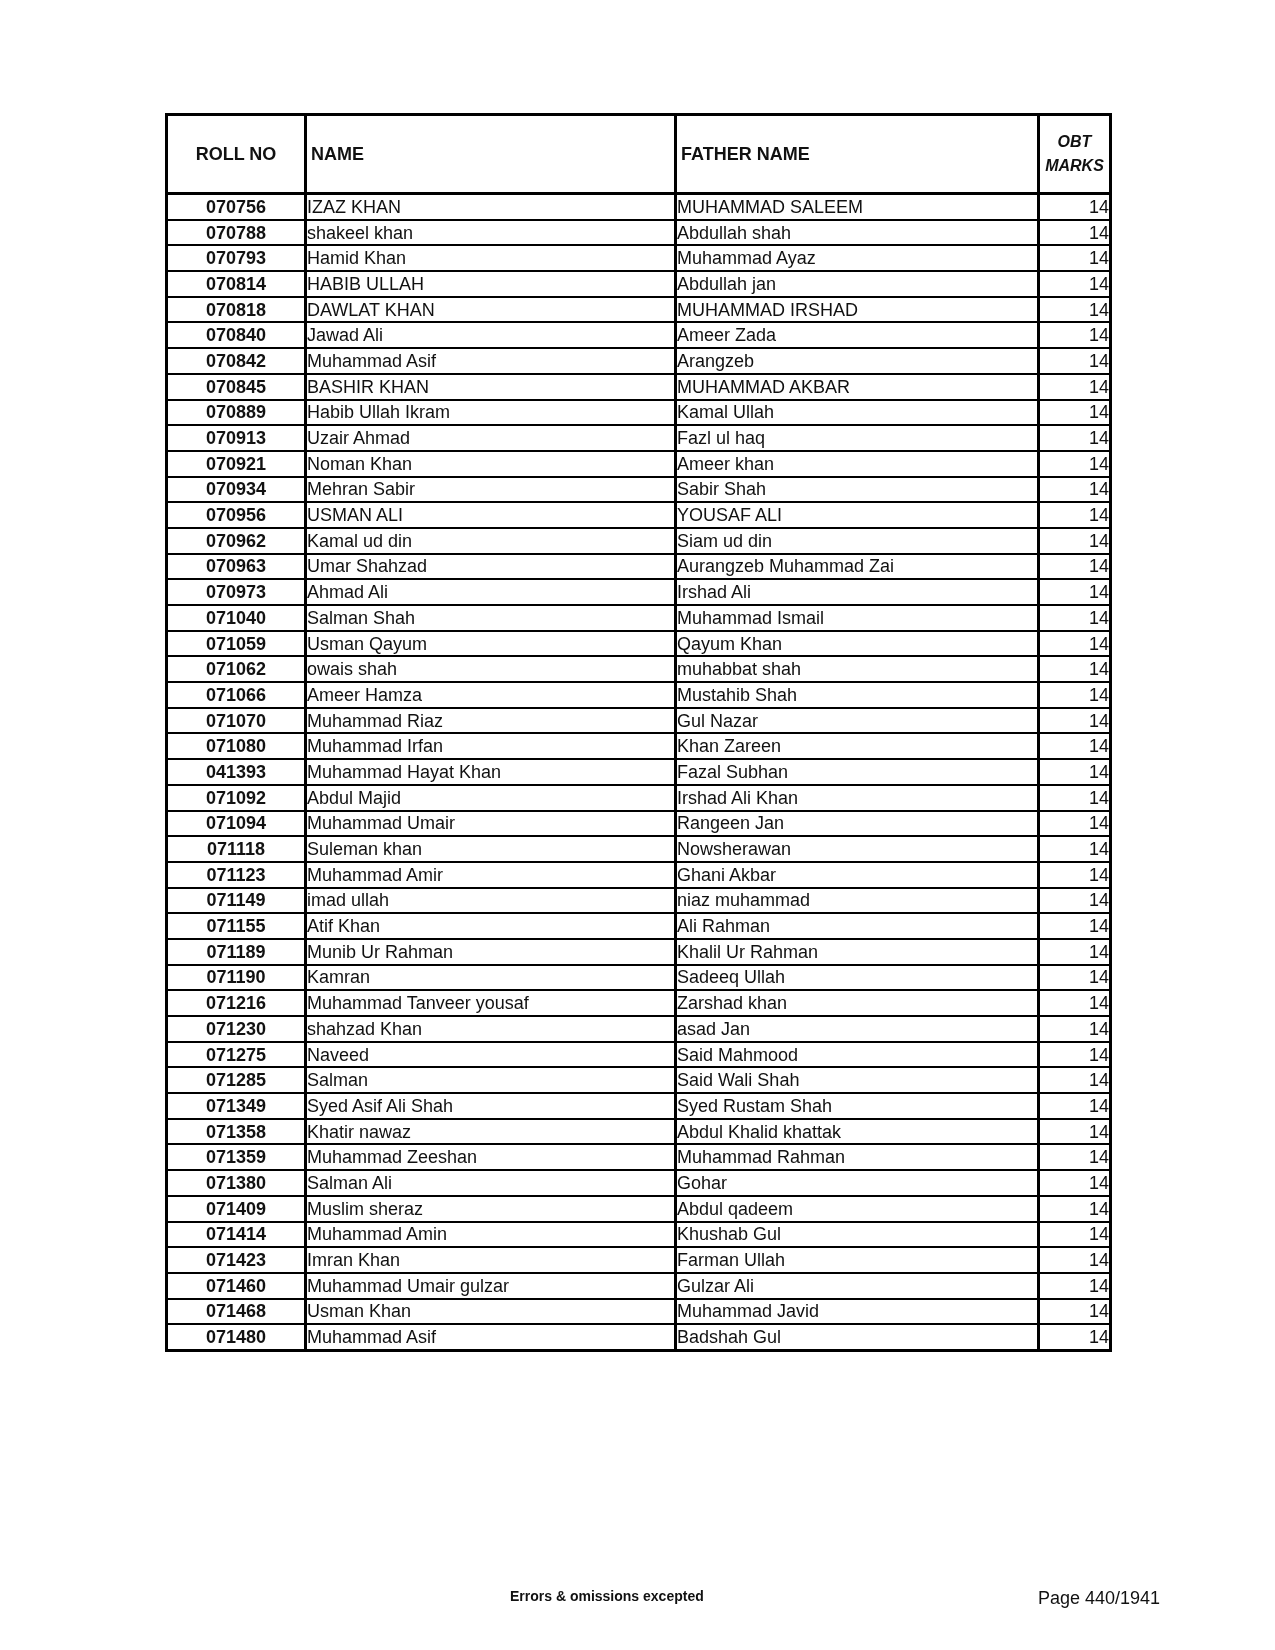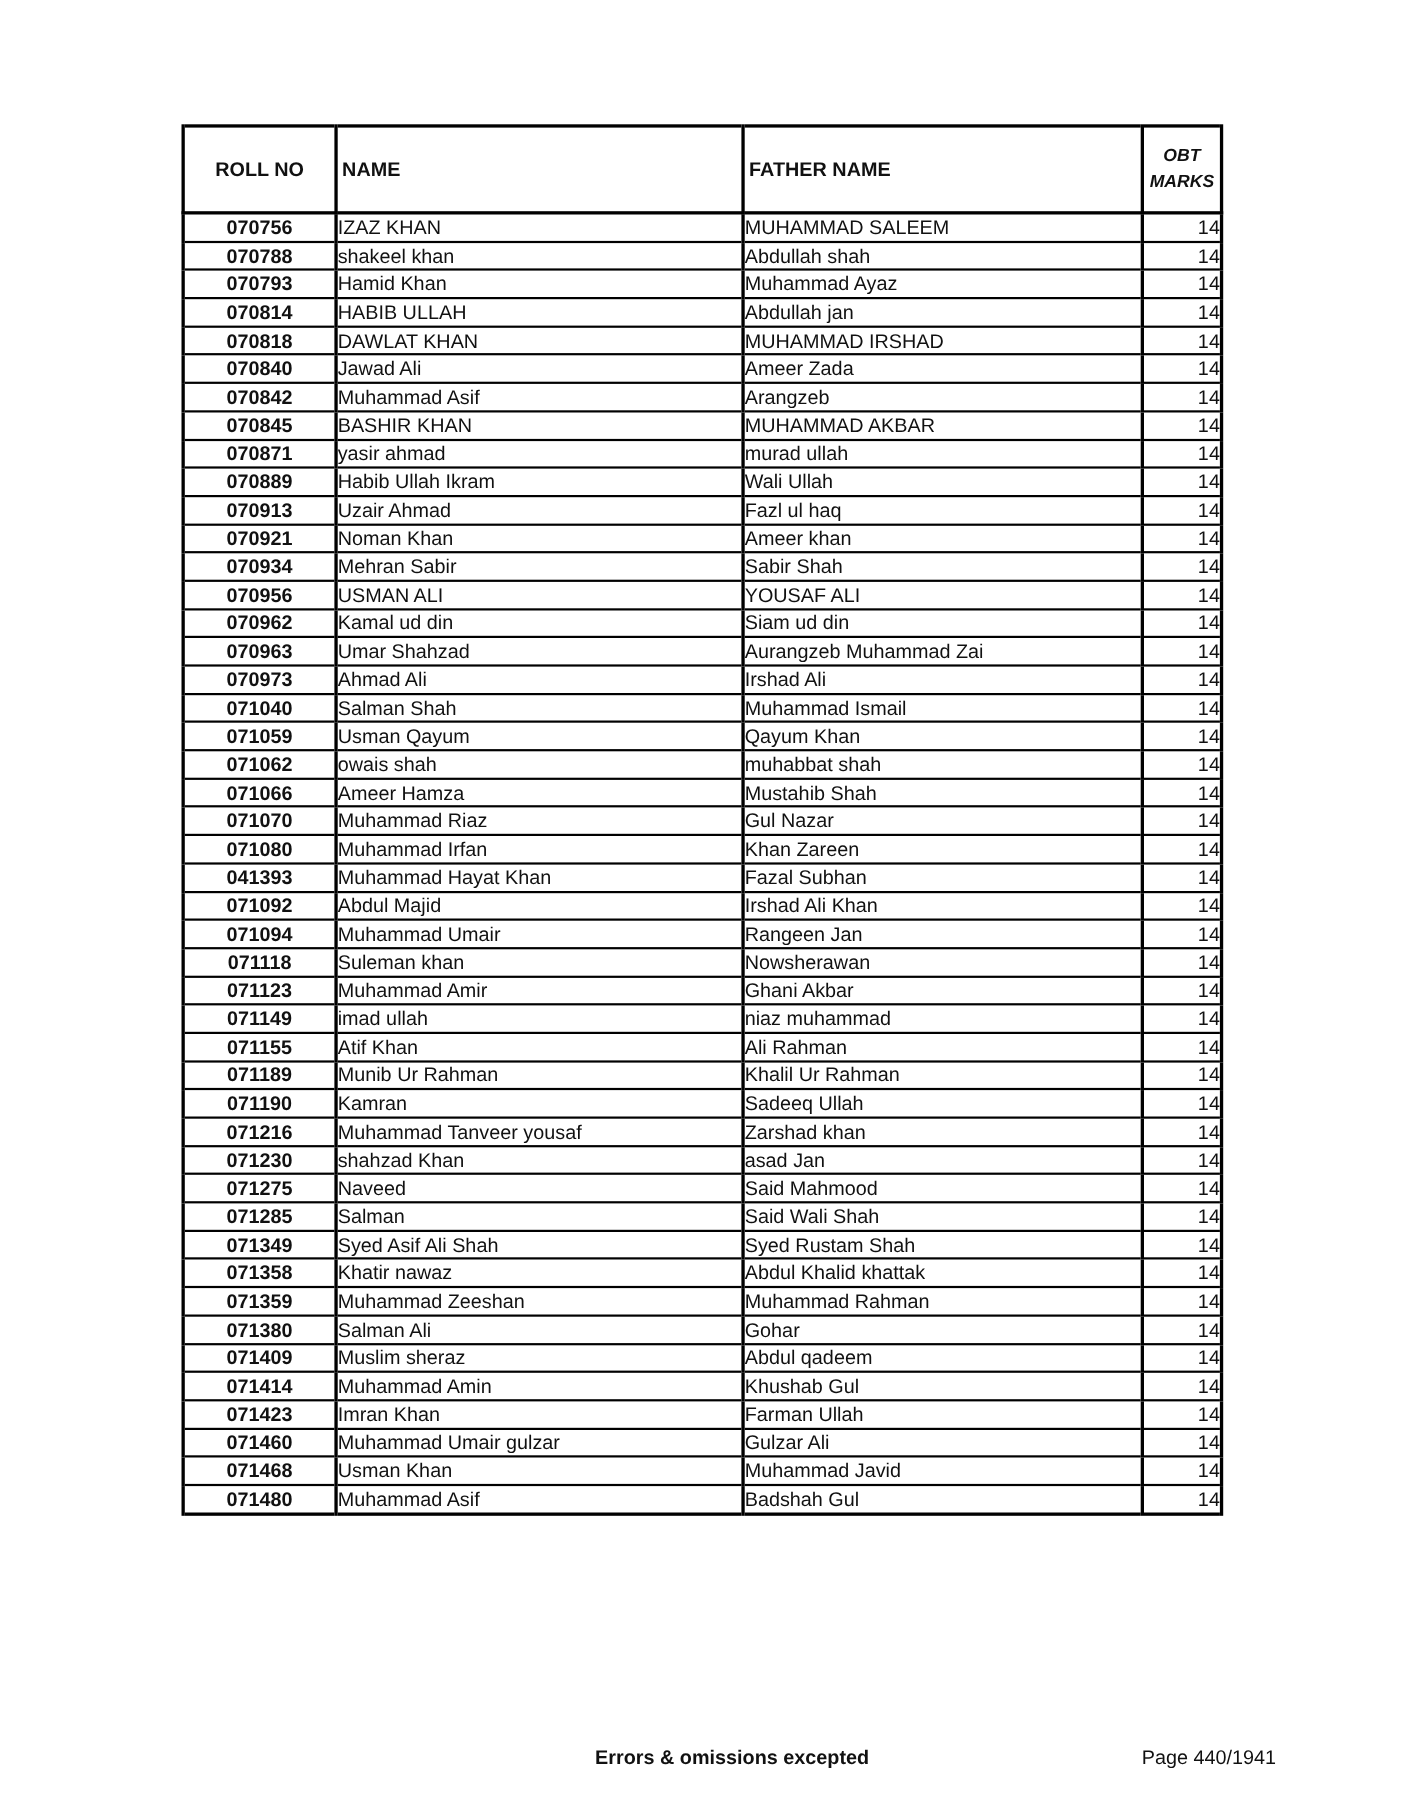--- a/index.html
+++ b/index.html
@@ -24,21 +24,21 @@
       height: 76px; font-weight: bold; font-size: 18px; border-bottom: 3px solid #000;
       vertical-align: middle;
     }
     table.results thead th.h-roll { text-align: center; margin-left: 40px; }
     table.results thead th.h-name, table.results thead th.h-father { text-align: left; padding-left: 4px; }
     table.results thead th.h-marks { text-align: center; font-size: 16px; line-height: 24px; font-style: italic; }
     table.results tbody td { height: 23.7px; font-size: 18px; line-height: 22px; }
     td.roll { text-align: center; font-weight: bold; }
     td.name, td.father { text-align: left; padding-left: 4px; }
     td.marks { text-align: right; }
-    .footer-note { position: absolute; left: 541px; top: 1588px; font-size: 18px; font-weight: bold; }
+    .footer-note { position: absolute; left: 510px; top: 1588px; font-size: 14px; font-weight: bold; }
     .footer-page { position: absolute; left: 1038px; top: 1588px; font-size: 18px; }
   </style>
 </head>
 <body>
 
 <div class="page">
   <table class="results">
     <colgroup>
       <col class="c-roll">
         <col class="c-name">
@@ -99,29 +99,23 @@
           <td class="father">Arangzeb</td>
           <td class="marks">14</td>
         </tr>
         <tr>
           <td class="roll">070845</td>
           <td class="name">BASHIR KHAN</td>
           <td class="father">MUHAMMAD AKBAR</td>
           <td class="marks">14</td>
         </tr>
         <tr>
-          <td class="roll">070871</td>
-          <td class="name">yasir ahmad</td>
-          <td class="father">murad ullah</td>
-          <td class="marks">14</td>
-        </tr>
-        <tr>
           <td class="roll">070889</td>
           <td class="name">Habib Ullah Ikram</td>
-          <td class="father">Wali Ullah</td>
+          <td class="father">Kamal Ullah</td>
           <td class="marks">14</td>
         </tr>
         <tr>
           <td class="roll">070913</td>
           <td class="name">Uzair Ahmad</td>
           <td class="father">Fazl ul haq</td>
           <td class="marks">14</td>
         </tr>
         <tr>
           <td class="roll">070921</td>

